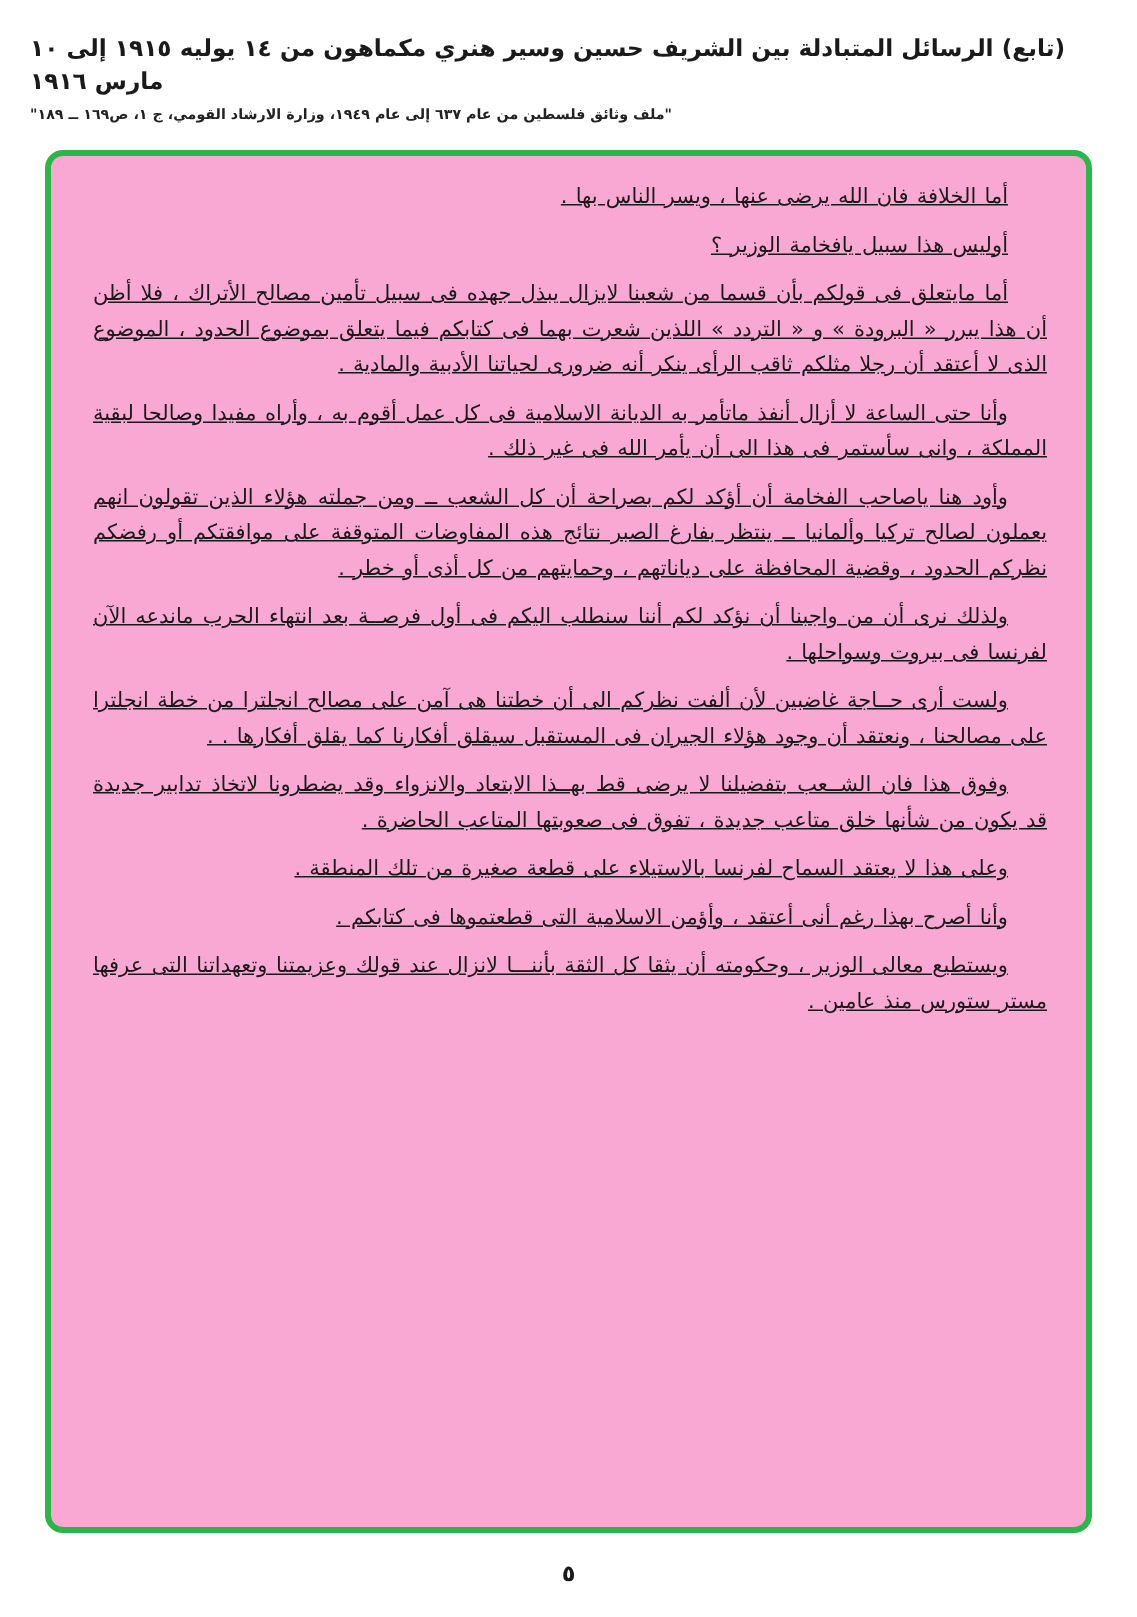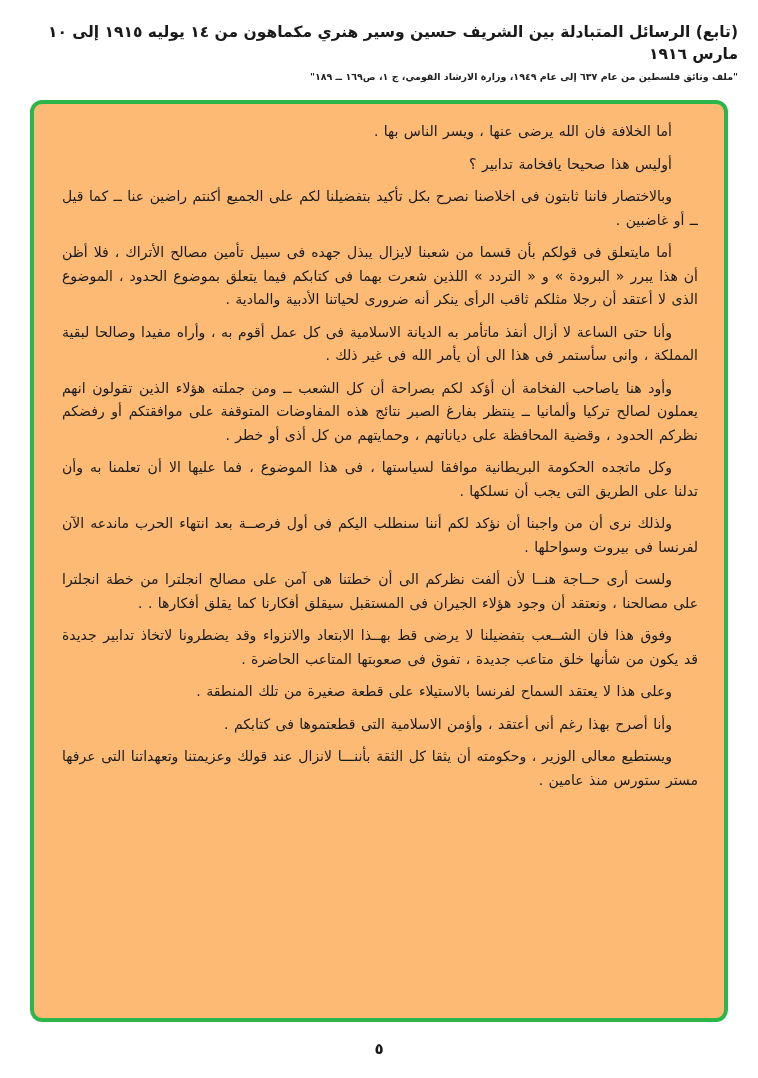--- a/index.html
+++ b/index.html
@@ -19,21 +19,21 @@
   }
   .page {
     position: absolute;
     inset: 0;
   }
   .header {
     position: absolute;
     top: 22px;
     left: 20px;
     right: 20px;
-    text-align: right;
+    text-align: left;
   }
   .title {
     font-weight: bold;
     font-size: 15.5px;
     letter-spacing: 0.2px;
     line-height: 1.4;
   }
   .subtitle {
     margin-top: 6px;
     font-size: 9.5px;
@@ -42,21 +42,22 @@
   }
   .text-frame {
     position: absolute;
     top: 100px;
     left: 30px;
     width: 698px;
     height: 922px;
     border: 4px solid #2cb64a;
     border-radius: 12px;
     padding: 16px 26px 14px 28px;
-    background: #fdba74;
+    background: #f9a8d4;
+    text-decoration: underline;
   }
   .paragraphs {
     width: 100%;
     height: 100%;
     overflow: hidden;
   }
   .paragraph {
     margin: 0 0 9px 0;
     font-size: 14px;
     line-height: 1.68;
@@ -80,28 +81,26 @@
 <div class="page">
 
   <div class="header">
     <div class="title">(تابع) الرسائل المتبادلة بين الشريف حسين وسير هنري مكماهون من ١٤ يوليه ١٩١٥ إلى ١٠ مارس ١٩١٦</div>
     <div class="subtitle">"ملف وثائق فلسطين من عام ٦٣٧ إلى عام ١٩٤٩، وزارة الارشاد القومي، ج ١، ص١٦٩ ــ ١٨٩"</div>
   </div>
 
   <div class="text-frame" style="border-color: rgb(44, 182, 74);">
     <div class="paragraphs">
         <p class="paragraph">أما الخلافة فان الله يرضى عنها ، ويسر الناس بها .</p>
-        <p class="paragraph">أوليس هذا صحيحا يافخامة تدابير ؟</p>
-        <p class="paragraph">وبالاختصار فاننا ثابتون فى اخلاصنا نصرح بكل تأكيد بتفضيلنا لكم على الجميع أكنتم راضين عنا ــ كما قيل ــ أو غاضبين .</p>
+        <p class="paragraph">أوليس هذا سبيل يافخامة الوزير ؟</p>
         <p class="paragraph">أما مايتعلق فى قولكم بأن قسما من شعبنا لايزال يبذل جهده فى سبيل تأمين مصالح الأتراك ، فلا أظن أن هذا يبرر « البرودة » و « التردد » اللذين شعرت بهما فى كتابكم فيما يتعلق بموضوع الحدود ، الموضوع الذى لا أعتقد أن رجلا مثلكم ثاقب الرأى ينكر أنه ضرورى لحياتنا الأدبية والمادية .</p>
         <p class="paragraph">وأنا حتى الساعة لا أزال أنفذ ماتأمر به الديانة الاسلامية فى كل عمل أقوم به ، وأراه مفيدا وصالحا لبقية المملكة ، وانى سأستمر فى هذا الى أن يأمر الله فى غير ذلك .</p>
         <p class="paragraph">وأود هنا ياصاحب الفخامة أن أؤكد لكم بصراحة أن كل الشعب ــ ومن جملته هؤلاء الذين تقولون انهم يعملون لصالح تركيا وألمانيا ــ ينتظر بفارغ الصبر نتائج هذه المفاوضات المتوقفة على موافقتكم أو رفضكم نظركم الحدود ، وقضية المحافظة على دياناتهم ، وحمايتهم من كل أذى أو خطر .</p>
-        <p class="paragraph">وكل ماتجده الحكومة البريطانية موافقا لسياستها ، فى هذا الموضوع ، فما عليها الا أن تعلمنا به وأن تدلنا على الطريق التى يجب أن نسلكها .</p>
         <p class="paragraph">ولذلك نرى أن من واجبنا أن نؤكد لكم أننا سنطلب اليكم فى أول فرصــة بعد انتهاء الحرب ماندعه الآن لفرنسا فى بيروت وسواحلها .</p>
-        <p class="paragraph">ولست أرى حــاجة هنــا لأن ألفت نظركم الى أن خطتنا هى آمن على مصالح انجلترا من خطة انجلترا على مصالحنا ، ونعتقد أن وجود هؤلاء الجيران فى المستقبل سيقلق أفكارنا كما يقلق أفكارها . .</p>
+        <p class="paragraph">ولست أرى حــاجة غاضبين لأن ألفت نظركم الى أن خطتنا هى آمن على مصالح انجلترا من خطة انجلترا على مصالحنا ، ونعتقد أن وجود هؤلاء الجيران فى المستقبل سيقلق أفكارنا كما يقلق أفكارها . .</p>
         <p class="paragraph">وفوق هذا فان الشــعب بتفضيلنا لا يرضى قط بهــذا الابتعاد والانزواء وقد يضطرونا لاتخاذ تدابير جديدة قد يكون من شأنها خلق متاعب جديدة ، تفوق فى صعوبتها المتاعب الحاضرة .</p>
         <p class="paragraph">وعلى هذا لا يعتقد السماح لفرنسا بالاستيلاء على قطعة صغيرة من تلك المنطقة .</p>
         <p class="paragraph">وأنا أصرح بهذا رغم أنى أعتقد ، وأؤمن الاسلامية التى قطعتموها فى كتابكم .</p>
         <p class="paragraph">ويستطيع معالى الوزير ، وحكومته أن يثقا كل الثقة بأننـــا لانزال عند قولك وعزيمتنا وتعهداتنا التى عرفها مستر ستورس منذ عامين .</p>
       </div>
   </div>
 
   <div class="page-number">٥</div>
 
 </div>

